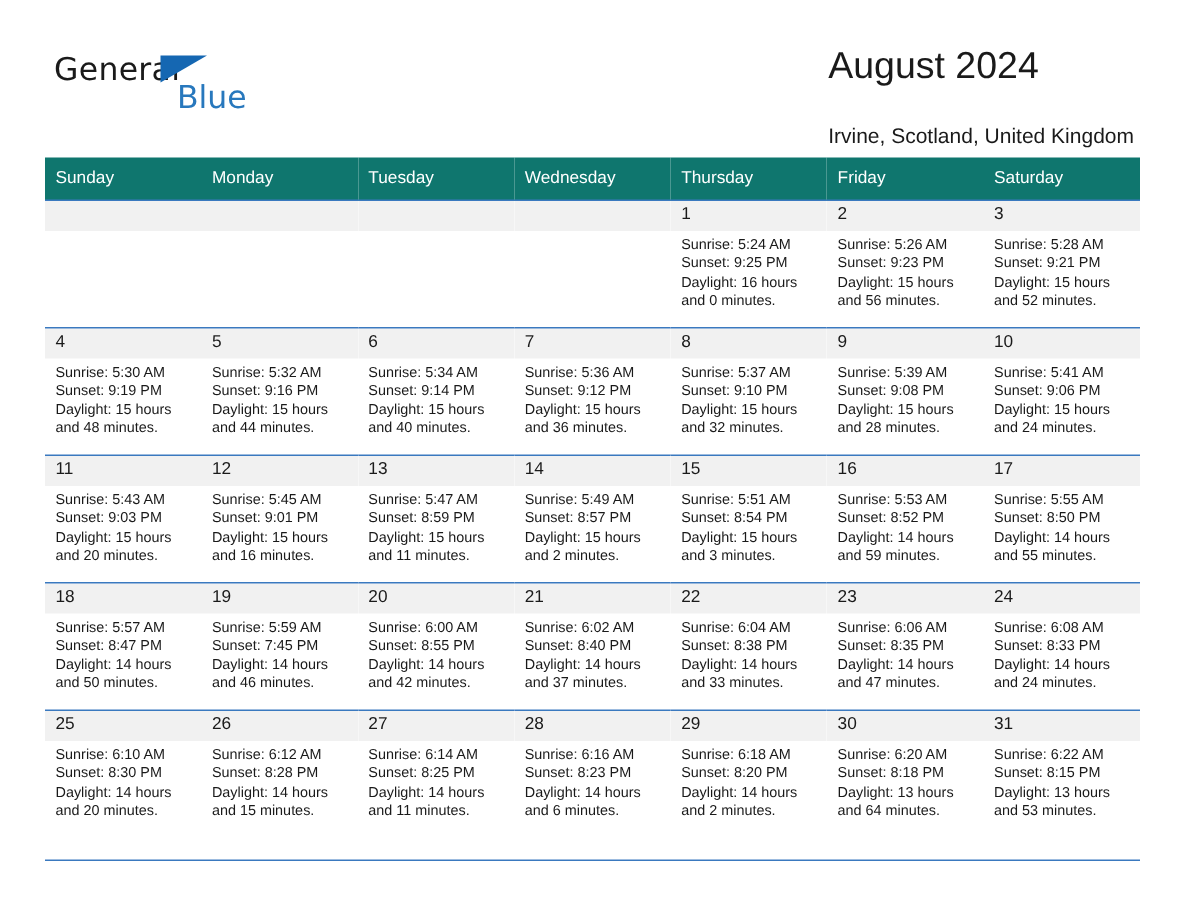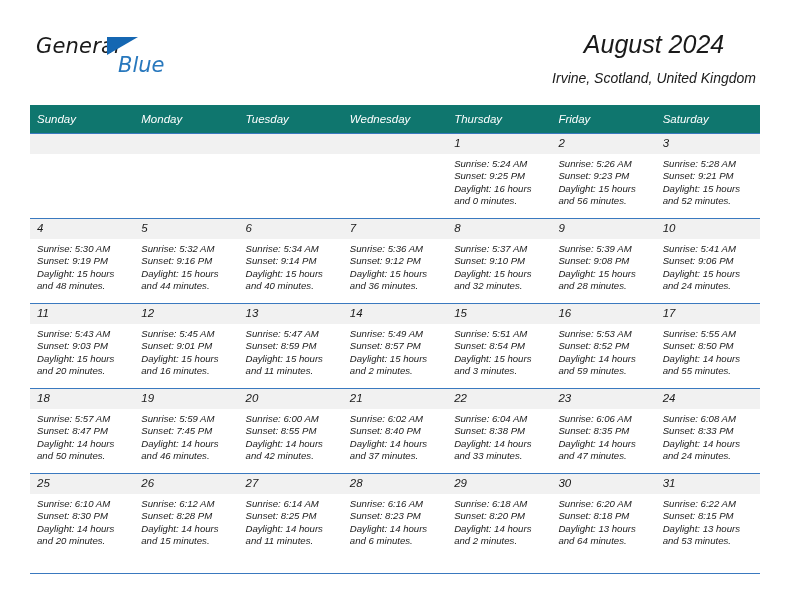--- a/index.html
+++ b/index.html
@@ -12,21 +12,20 @@
     height: 612px;
     font-family: "Liberation Sans", sans-serif;
     color: #000000;
     overflow: hidden;
   }
   .page {
     position: relative;
     width: 792px;
     height: 612px;
     box-sizing: border-box;
-    font-style: italic;
   }
 
   
   .header {
     position: absolute;
     left: 36px;
     top: 28px;
     right: 36px;
     height: 68px;
   }
@@ -64,35 +63,35 @@
     width: 0;
     height: 0;
     border-top: 18px solid #1567b2;
     border-right: 31px solid transparent;
   }
 
   .title-block {
     position: absolute;
     right: 0;
     top: 0;
-    text-align: center;
+    text-align: left;
   }
   .cal-title {
     font-size: 25px;
     color: #1a1a1a;
     font-weight: 400;
     line-height: 32px;
     white-space: nowrap;
   }
   .cal-subtitle {
     font-size: 14px;
     color: #1a1a1a;
     font-weight: 400;
     line-height: 20px;
-    margin-top: 8px;
+    margin-top: 20px;
     white-space: nowrap;
   }
 
   
   .calendar {
     position: absolute;
     left: 30px;
     top: 105px;
     width: 730px;
     border-collapse: collapse;

